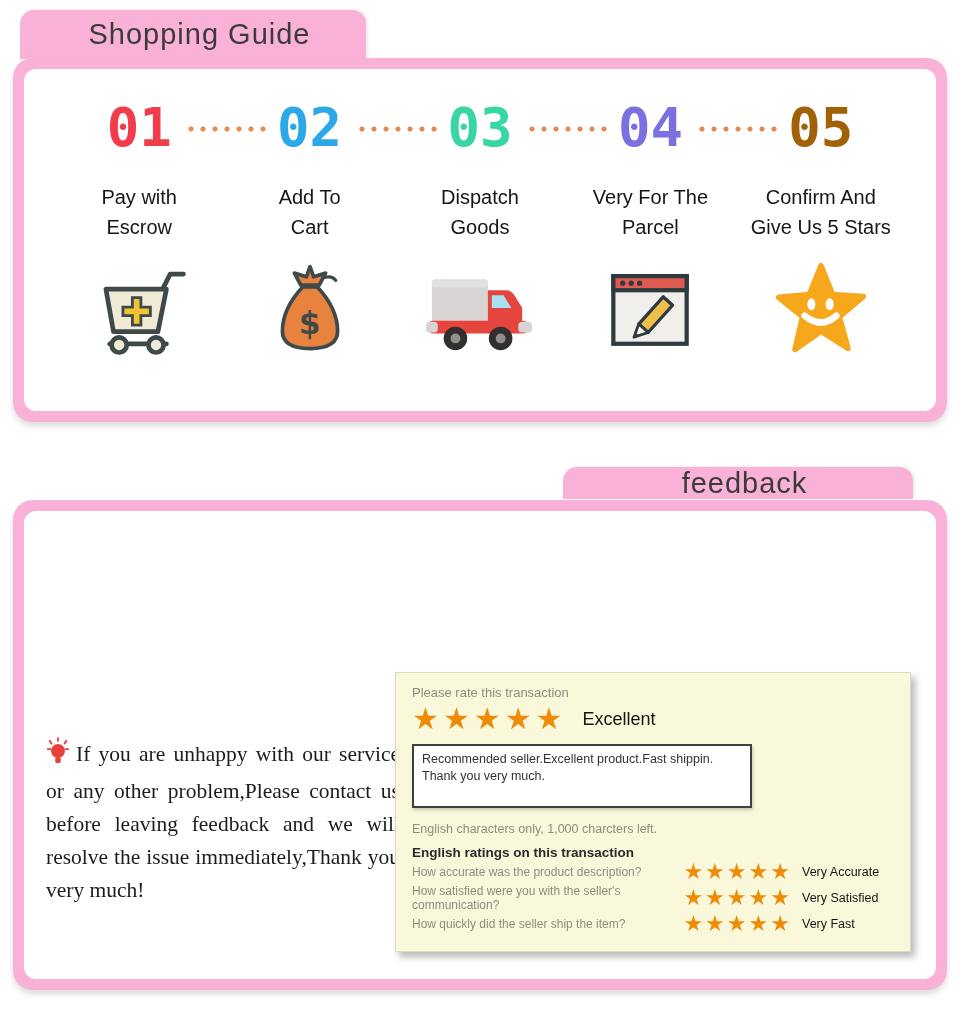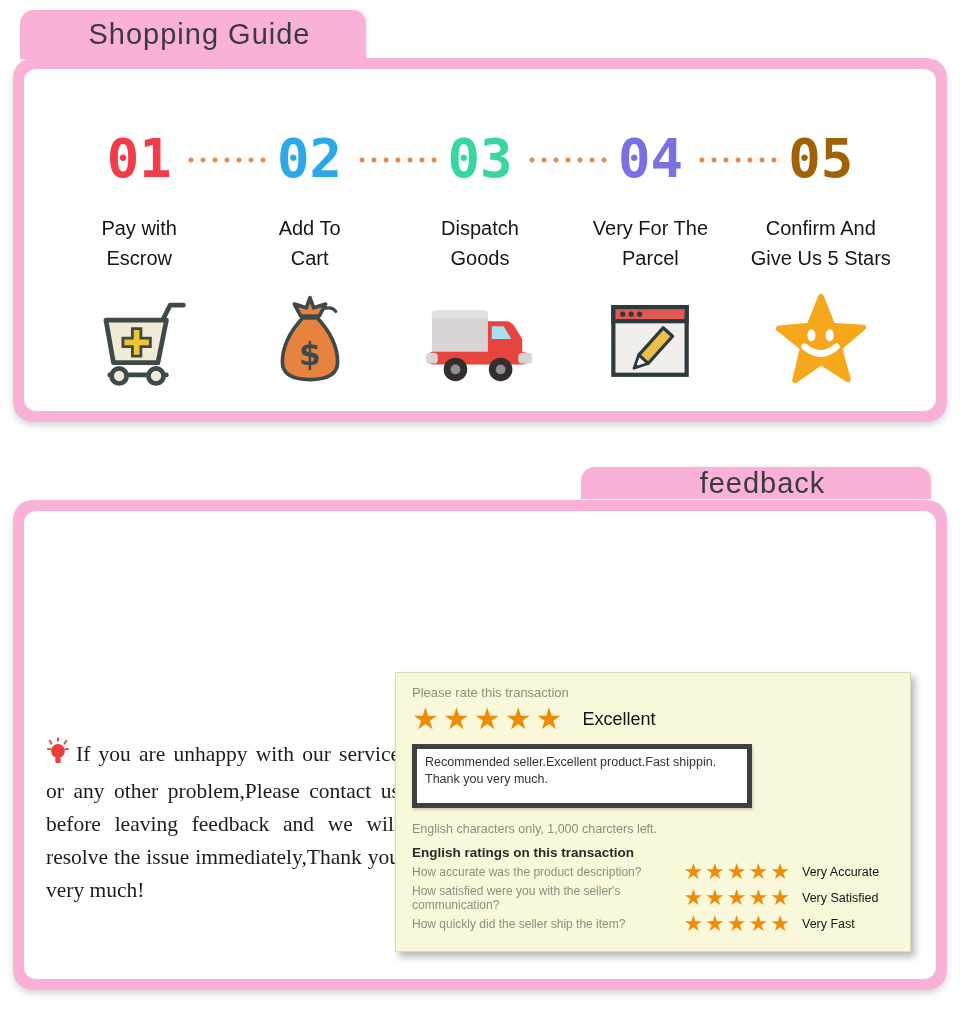--- a/index.html
+++ b/index.html
@@ -4,30 +4,30 @@
 <style>
   * { margin:0; padding:0; box-sizing:border-box; }
   html,body { width:960px; height:1024px; background:#ffffff; overflow:hidden;
               font-family:"Liberation Sans", sans-serif; }
 
   
   .tab { position:absolute; background:#FAB1D7; display:flex; align-items:center; justify-content:center;
          border-radius:14px 14px 0 0; box-shadow:2px -1px 3px rgba(0,0,0,.08); }
   .tab-label { font-size:29px; color:#3b3b3b; letter-spacing:1px;margin-left:13px; }
   #tab-shopping { left:20px; top:10px; width:346px; height:49px; }
-  #tab-feedback { left:581px; top:467px; width:350px; height:32px; }
+  #tab-feedback { left:563px; top:467px; width:350px; height:32px; }
 
   .panel { position:absolute; background:#FAB1D7; border-radius:20px; box-shadow:0 4px 6px rgba(0,0,0,.15); }
   #panel-guide   { left:13px; top:58px;  width:934px; height:364px; }
   #panel-feedback{ left:13px; top:500px; width:934px; height:490px; }
   .panel-inner { position:absolute; inset:11px; background:#ffffff; border-radius:12px; overflow:hidden; }
 
   
   .row5 { display:grid; grid-template-columns:repeat(5,1fr); padding:0 30px; }
-  .num-row { margin-top:62px; }
+  .num-row { margin-top:31px; }
   .num-cell { position:relative; text-align:center; height:58px; }
   .step-number { font-family:"DejaVu Sans Mono", monospace; font-weight:bold; font-size:54px; line-height:56px; }
   .dots { position:absolute; top:26px; left:calc(50% + 46px); width:84px; height:6px;
           background-image:radial-gradient(circle, #E78B52 2.3px, rgba(0,0,0,0) 2.8px);
           background-size:12px 6px; background-repeat:repeat-x; }
   .lbl-row { margin-top:24px; }
   .lbl-cell { text-align:center; font-size:20px; line-height:30px; color:#161616; }
   .icn-row { margin-top:18px; }
   .icn-cell { display:flex; align-items:center; justify-content:center; height:98px; }
 
@@ -43,21 +43,21 @@
   .bulb-wrap { display:inline-block; vertical-align:-4px; margin-right:6px; }
 
   .form { position:absolute; left:371px; top:161px; width:516px; height:280px;
           background:#FAF8DB; border:1px solid #DDD9BD; box-shadow:4px 5px 7px rgba(0,0,0,.28);
           padding:12px 16px; }
   .f-title { font-size:13px; color:#8d8d80; }
   .f-overall { display:flex; align-items:center; margin-top:2px; }
   .big-stars { font-size:30px; color:#EE8C07; letter-spacing:4px; line-height:34px; cursor:pointer; }
   .f-excellent { font-size:18px; color:#141414; margin-left:16px; }
   .f-comment { margin-top:8px; width:340px; height:64px; resize:none; background:#ffffff;
-               border:5px solid #404040; box-shadow:1px 2px 3px rgba(0,0,0,.2);
+               border:2px solid #404040; box-shadow:1px 2px 3px rgba(0,0,0,.2);
                font-family:"Liberation Sans", sans-serif; font-size:12.5px; color:#333; padding:5px 8px; line-height:17px; }
   .f-chars { margin-top:10px; font-size:12.5px; color:#8d8d80; }
   .f-detailed { margin-top:9px; font-size:13.5px; font-weight:600; color:#2a2a2a; }
   .f-row { display:flex; align-items:center; }
   .f-q { flex:1; font-size:12px; color:#8d8d80; }
   .sm-stars { font-size:22px; color:#EE8C07; letter-spacing:2px; line-height:24px; cursor:pointer; }
   .f-rl { width:92px; margin-left:10px; font-size:12.5px; color:#141414; }
 </style>
 </head>
 <body>

